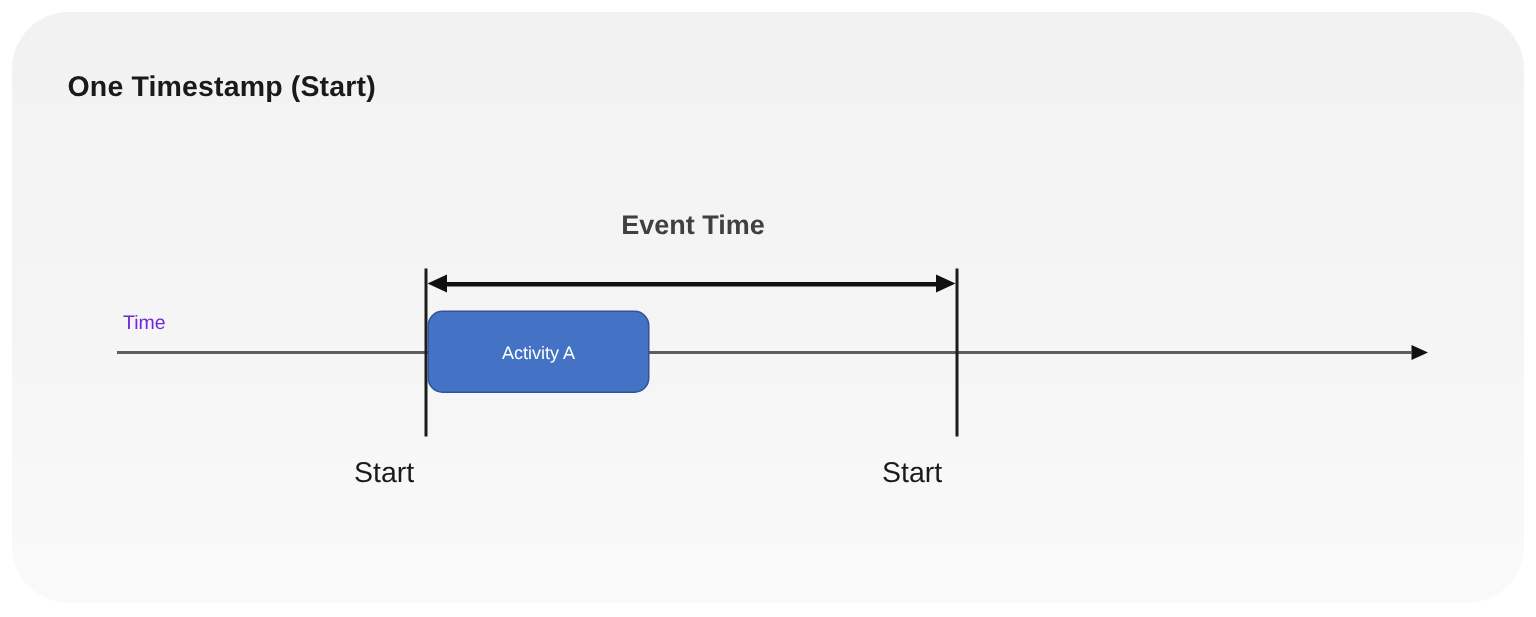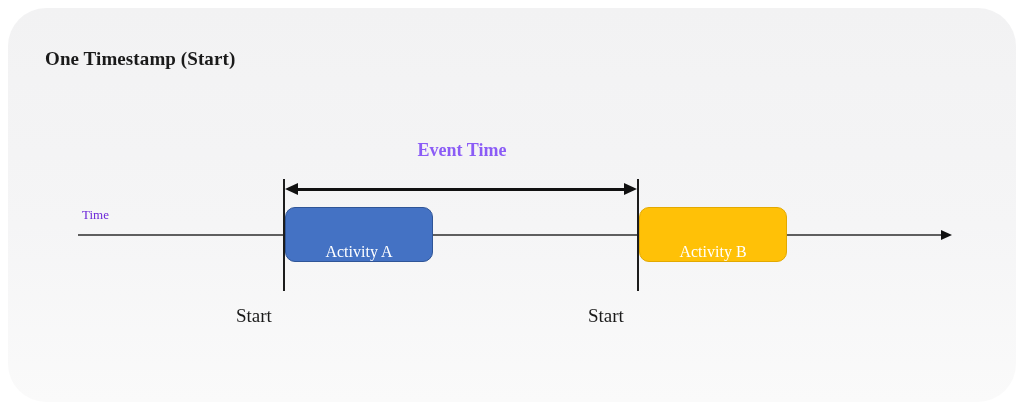--- a/index.html
+++ b/index.html
@@ -8,21 +8,20 @@
     width: 1024px;
     height: 411px;
     background: #ffffff;
     font-family: "Liberation Sans", "DejaVu Sans", sans-serif;
     overflow: hidden;
   }
   .stage {
     position: relative;
     width: 1024px;
     height: 411px;
-    font-family: Liberation Serif, serif;
   }
   .panel {
     position: absolute;
     left: 8px;
     top: 8px;
     width: 1008px;
     height: 394px;
     border-radius: 38px;
     background: linear-gradient(180deg, #f2f2f3 0%, #f5f5f6 55%, #fafafa 100%);
   }
@@ -37,21 +36,21 @@
     white-space: nowrap;
   }
   .event-time-label {
     position: absolute;
     left: 286px;
     top: 140px;
     width: 352px;
     text-align: center;
     font-size: 18px;
     font-weight: 700;
-    color: #8b5cf6;
+    color: #404040;
     white-space: nowrap;
   }
   
   .measure-line {
     position: absolute;
     left: 296px;
     top: 188px;
     width: 330px;
     height: 3px;
     background: #111111;
@@ -112,24 +111,24 @@
     white-space: nowrap;
   }
   .activity-box {
     position: absolute;
     top: 207px;
     width: 148px;
     height: 55px;
     border-radius: 10px;
     box-sizing: border-box;
     display: flex;
-    align-items: flex-end;
+    align-items: center;
     justify-content: center;
     color: #ffffff;
-    font-size: 16px;
+    font-size: 12px;
     white-space: nowrap;
   }
   .activity-a {
     left: 285px;
     background: #4472c4;
     border: 1.5px solid #2f5597;
   }
   .activity-b {
     left: 639px;
     background: #ffc107;
@@ -167,21 +166,18 @@
   <div class="arrowhead-left"></div>
   <div class="arrowhead-right"></div>
 
   <div class="tick tick-a"></div>
   <div class="tick tick-b"></div>
 
   <div class="activity-box activity-a">
     <span>Activity A</span>
   </div>
 
-  <div class="activity-box activity-b">
-    <span>Activity B</span>
-  </div>
 
   <div class="start-label start-a">Start</div>
 
   <div class="start-label start-b">Start</div>
 
 </div>
 
 </body></html>

